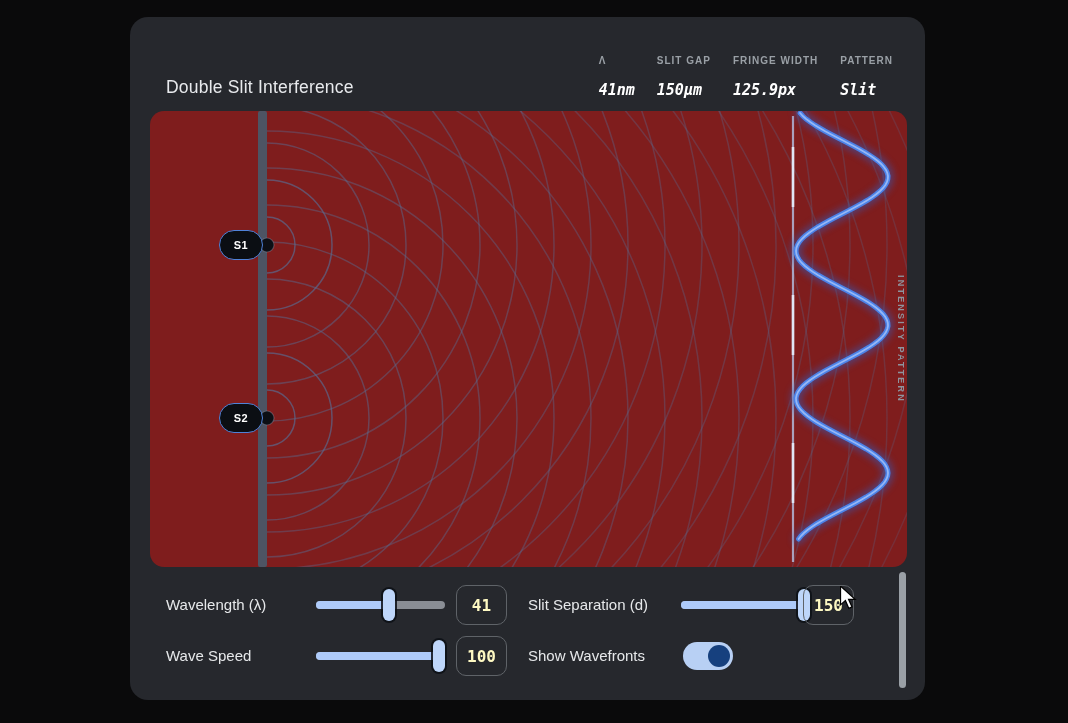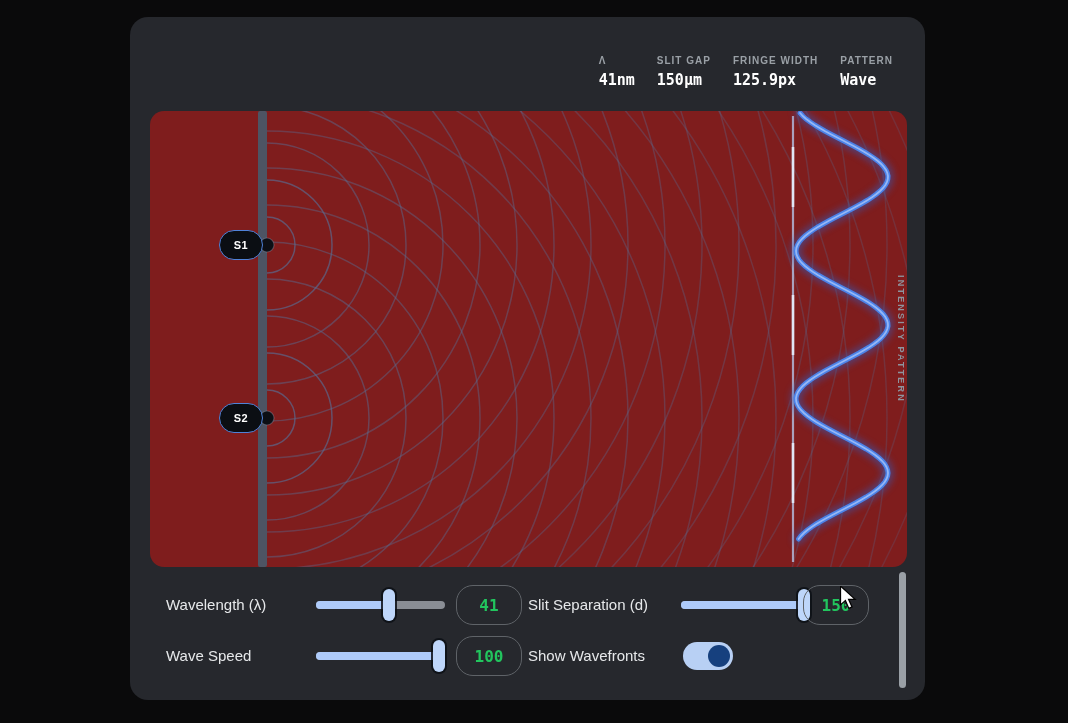--- a/index.html
+++ b/index.html
@@ -6,22 +6,22 @@
   .stage{position:relative;width:1068px;height:723px;background:#0a0a0b;overflow:hidden;
          font-family:"Liberation Sans",sans-serif;}
   .card{position:absolute;left:130px;top:17px;width:795px;height:683px;
         background:#26282d;border-radius:18px;}
   
   .title{position:absolute;left:36px;top:60px;margin:0;font-size:17.5px;font-weight:500;
          color:#e8eaed;letter-spacing:.2px;}
   .stats{position:absolute;right:32px;top:38px;display:flex;gap:22px;align-items:flex-end;}
   .stat{display:flex;flex-direction:column;}
   .stat-label{font-size:10px;font-weight:600;letter-spacing:1px;color:#9aa0a6;}
-  .stat-value{margin-top:5px;font-family:"DejaVu Sans Mono",monospace;font-weight:bold;
-              font-size:15px;color:#ffffff;}
+  .stat-value{margin-top:15px;font-family:"DejaVu Sans Mono",monospace;font-weight:bold;
+              font-size:15px;color:#ffffff;font-style:italic;}
   
   .sim{position:absolute;left:20px;top:94px;width:757px;height:456px;background:#7f1d1d;
        border-radius:14px;overflow:hidden;}
   .sim svg{position:absolute;left:0;top:0;}
   .slit-pill{position:absolute;width:44px;height:30px;border:1.5px solid #4f82d8;border-radius:15px;
              background:#0b0e13;color:#ffffff;font-size:11px;font-weight:bold;letter-spacing:.4px;
              display:flex;align-items:center;justify-content:center;box-sizing:border-box;}
   .pill-s1{left:69px;top:119px;}
   .pill-s2{left:69px;top:292px;text-align:center;}
   .intensity-label{position:absolute;right:1px;top:50%;transform:translateY(-50%);
@@ -32,52 +32,53 @@
   .row{position:absolute;left:0;width:795px;height:40px;}
   .row1{top:18px;} .row2{top:69px;padding-left:26px;}
   .ctl-label{position:absolute;top:0;height:40px;line-height:40px;font-size:15px;color:#e6e8ea;}
   .lab-a{left:36px;} .lab-b{left:398px;}
   .slider{position:absolute;top:0;width:129px;height:40px;}
   .sl-a{left:186px;} .sl-b{left:551px;}
   .slider .track{position:absolute;left:0;top:16px;width:100%;height:8px;background:#8a8e95;border-radius:4px;}
   .slider .fill{position:absolute;left:0;top:16px;height:8px;background:#aecbfa;border-radius:4px;}
   .slider .thumb{position:absolute;top:4px;width:12px;height:32px;border-radius:6px;background:#bed6fa;
                  box-shadow:0 0 0 2px rgba(12,15,21,.85);}
-  .valbox{position:absolute;top:0;width:66px;height:40px;border:1.5px solid #5f6368;border-radius:17px;
+  .valbox{position:absolute;top:0;width:51px;height:40px;border:1.5px solid #5f6368;border-radius:10px;
           box-sizing:border-box;display:flex;align-items:center;justify-content:center;
-          font-family:"DejaVu Sans Mono",monospace;font-weight:bold;font-size:16px;color:#22c55e;}
+          font-family:"DejaVu Sans Mono",monospace;font-weight:bold;font-size:16px;color:#fef9c3;}
   .vb-a{left:326px;} .vb-b{left:673px;}
   .toggle{position:absolute;left:553px;top:6px;width:50px;height:28px;border-radius:14px;background:#b8d0f4;}
   .toggle .knob{position:absolute;right:3px;top:3px;width:22px;height:22px;border-radius:50%;background:#16407e;}
   .scrollbar{position:absolute;left:769px;top:5px;width:7px;height:116px;border-radius:4px;background:#9aa0a6;}
   .cursor{position:absolute;left:840px;top:586px;}
 </style>
 </head>
 <body>
 
 <div class="stage">
   <div class="card">
 
+    <h1 class="title">Double Slit Interference</h1>
 
     <div class="stats">
       <div class="stat">
         <span class="stat-label">Λ</span>
         <span class="stat-value">41nm</span>
       </div>
       <div class="stat">
         <span class="stat-label">SLIT GAP</span>
         <span class="stat-value">150μm</span>
       </div>
       <div class="stat">
         <span class="stat-label">FRINGE WIDTH</span>
         <span class="stat-value">125.9px</span>
       </div>
       <div class="stat">
         <span class="stat-label">PATTERN</span>
-        <span class="stat-value">Wave</span>
+        <span class="stat-value">Slit</span>
       </div>
     </div>
 
     <div class="sim">
       <svg id="simsvg" width="757" height="456" viewBox="0 0 757 456">
           <defs>
             <filter id="blur3" x="-30%" y="-30%" width="160%" height="160%">
               <feGaussianBlur stdDeviation="3.5"></feGaussianBlur>
             </filter>
             <clipPath id="rightside">

